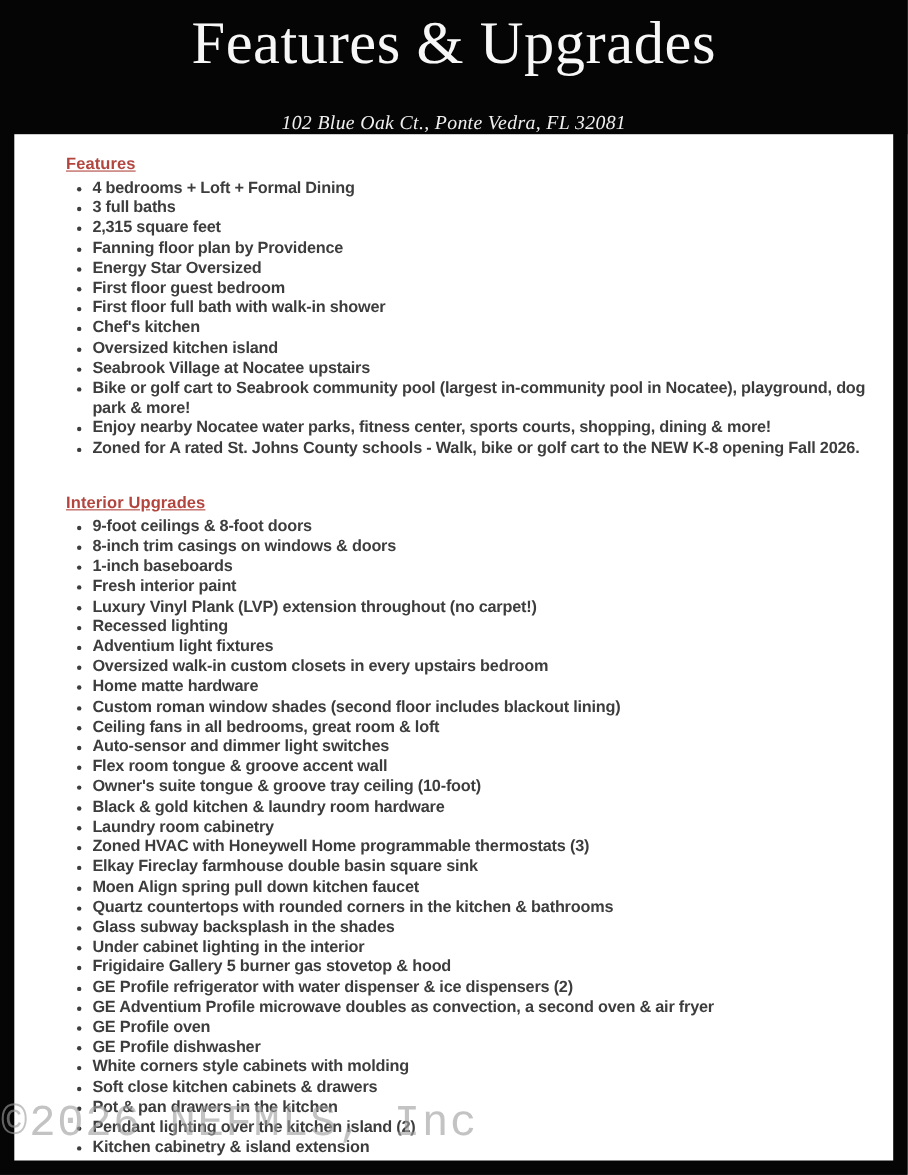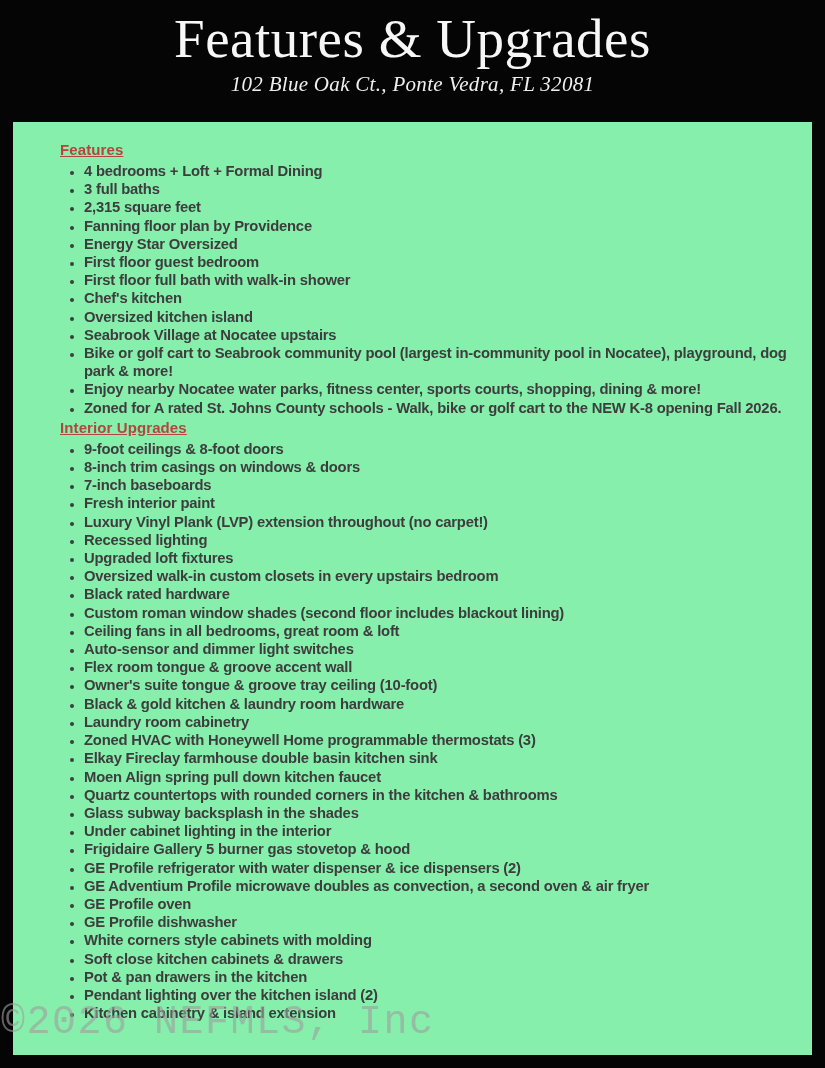--- a/index.html
+++ b/index.html
@@ -11,53 +11,54 @@
   }
   .page {
     position: relative;
     width: 825px; height: 1068px;
     background: #050505;
   }
   
   .header {
     position: absolute; top: 0; left: 0; right: 0; height: 122px;
     background: #050505;
-    display: flex; flex-direction: column; align-items: center; justify-content: flex-start;
+    display: flex; flex-direction: column; align-items: center; justify-content: space-between;
     color: #f7f7f7;
     text-align: center;
+    gap: 22px;
   }
   .header-title {
     margin: 8px 0 0 0;
     font-family: "Liberation Serif", serif;
     font-weight: 500;
     font-size: 55px;
     line-height: 62px;
     letter-spacing: 0.5px;
     color: #f7f7f7;
   }
   .header-subtitle {
     margin: 2px 0 0 0;
     font-family: "Liberation Serif", serif;
     font-style: italic;
     font-weight: 400;
-    font-size: 21px;
+    font-size: 18px;
     color: #efefef;
     letter-spacing: 0.3px;
   }
   
   .sheet {
     position: absolute;
     left: 13px; right: 13px; top: 122px; bottom: 13px;
-    background: #86efac;
+    background: #ffffff;
     overflow: hidden;
     padding: 19px 0 0 47px;
     box-sizing: border-box;
   }
   .section { margin: 0; }
-  .section + .section { margin-top: 2px; }
+  .section + .section { margin-top: 32px; }
   .section-heading {
     margin: 0;
     font-size: 15px;
     font-weight: 700;
     color: #b2463f;
     text-decoration: underline;
     letter-spacing: 0.1px;
     line-height: 18px;
     padding-right: 4px;
     display: inline-block;
@@ -135,51 +136,51 @@
         </div>
 
         <div class="section">
           <h2 class="section-heading">Interior Upgrades</h2>
           <ul class="bullets">
 
               <li class="bullet-item">9-foot ceilings &amp; 8-foot doors</li>
 
               <li class="bullet-item">8-inch trim casings on windows &amp; doors</li>
 
-              <li class="bullet-item">7-inch baseboards</li>
+              <li class="bullet-item">1-inch baseboards</li>
 
               <li class="bullet-item">Fresh interior paint</li>
 
               <li class="bullet-item">Luxury Vinyl Plank (LVP) extension throughout (no carpet!)</li>
 
               <li class="bullet-item">Recessed lighting</li>
 
-              <li class="bullet-item">Upgraded loft fixtures</li>
+              <li class="bullet-item">Adventium light fixtures</li>
 
               <li class="bullet-item">Oversized walk-in custom closets in every upstairs bedroom</li>
 
-              <li class="bullet-item">Black rated hardware</li>
+              <li class="bullet-item">Home matte hardware</li>
 
               <li class="bullet-item">Custom roman window shades (second floor includes blackout lining)</li>
 
               <li class="bullet-item">Ceiling fans in all bedrooms, great room &amp; loft</li>
 
               <li class="bullet-item">Auto-sensor and dimmer light switches</li>
 
               <li class="bullet-item">Flex room tongue &amp; groove accent wall</li>
 
               <li class="bullet-item">Owner's suite tongue &amp; groove tray ceiling (10-foot)</li>
 
               <li class="bullet-item">Black &amp; gold kitchen &amp; laundry room hardware</li>
 
               <li class="bullet-item">Laundry room cabinetry</li>
 
               <li class="bullet-item">Zoned HVAC with Honeywell Home programmable thermostats (3)</li>
 
-              <li class="bullet-item">Elkay Fireclay farmhouse double basin kitchen sink</li>
+              <li class="bullet-item">Elkay Fireclay farmhouse double basin square sink</li>
 
               <li class="bullet-item">Moen Align spring pull down kitchen faucet</li>
 
               <li class="bullet-item">Quartz countertops with rounded corners in the kitchen &amp; bathrooms</li>
 
               <li class="bullet-item">Glass subway backsplash in the shades</li>
 
               <li class="bullet-item">Under cabinet lighting in the interior</li>
 
               <li class="bullet-item">Frigidaire Gallery 5 burner gas stovetop &amp; hood</li>

